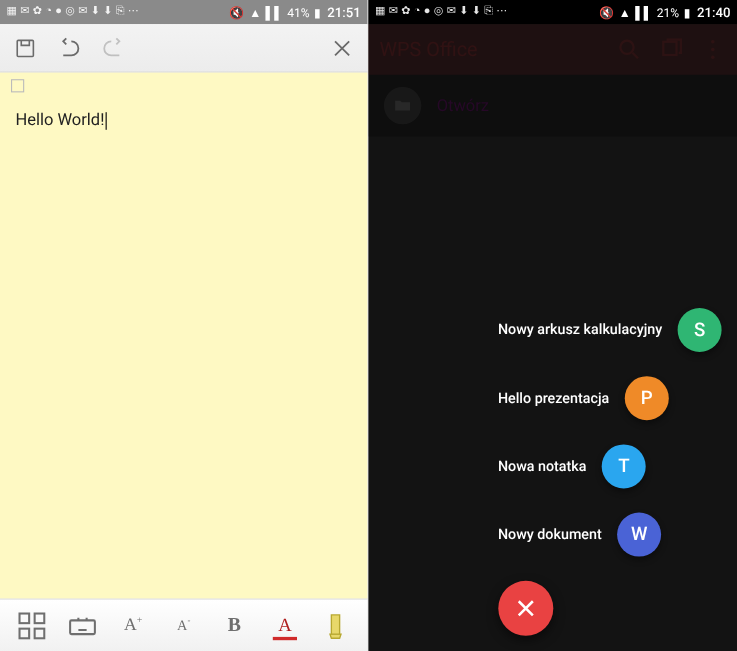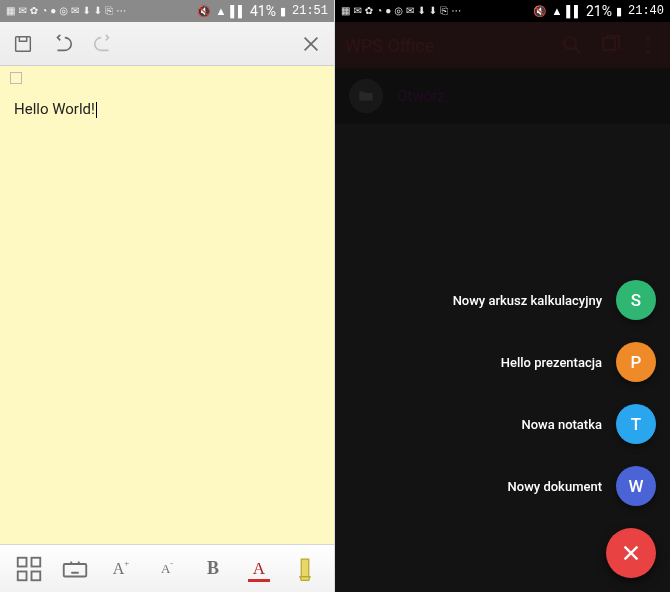--- a/index.html
+++ b/index.html
@@ -28,22 +28,22 @@
     justify-content: space-between;
     padding: 0 6px;
     color: #fff;
     font-size: 11px;
   }
   .sb-left-gray { background: #8a8a8a; }
   .sb-right-black { background: #000; }
   .sb-icons { display:flex; align-items:center; gap:3px; }
   .sb-icons span { font-size:10px; line-height:1; opacity:.9;}
   .sb-right-side { display:flex; align-items:center; gap:4px; }
-  .sb-battery { font-size:14px; }
-  .sb-time { font-size:12px; font-weight:500; margin-left:2px;font-family:Liberation Mono, monospace;}
+  .sb-battery { font-size:11px; }
+  .sb-time { font-size:12px; font-weight:500; margin-left:2px;}
   .sb-sig { font-size:11px; }
 
   
   .editor-toolbar {
     height: 44px;
     background: linear-gradient(#f3f3f3,#ececec);
     border-bottom: 1px solid #d0d0d0;
     display: flex;
     align-items: center;
     padding: 0 10px;
@@ -149,21 +149,20 @@
     background:rgba(0,0,0,.55);
     z-index:2;
   }
   .fab-stack{
     position:absolute;
     right:14px;
     bottom:14px;
     z-index:3;
     display:flex;
     flex-direction:column;
-    align-items:flex-end;
     gap:22px;
   }
   .fab-item{
     display:flex;
     align-items:center;
     gap:14px;
   }
   .fab-label{
     color:#fff;
     font-size:13px;

